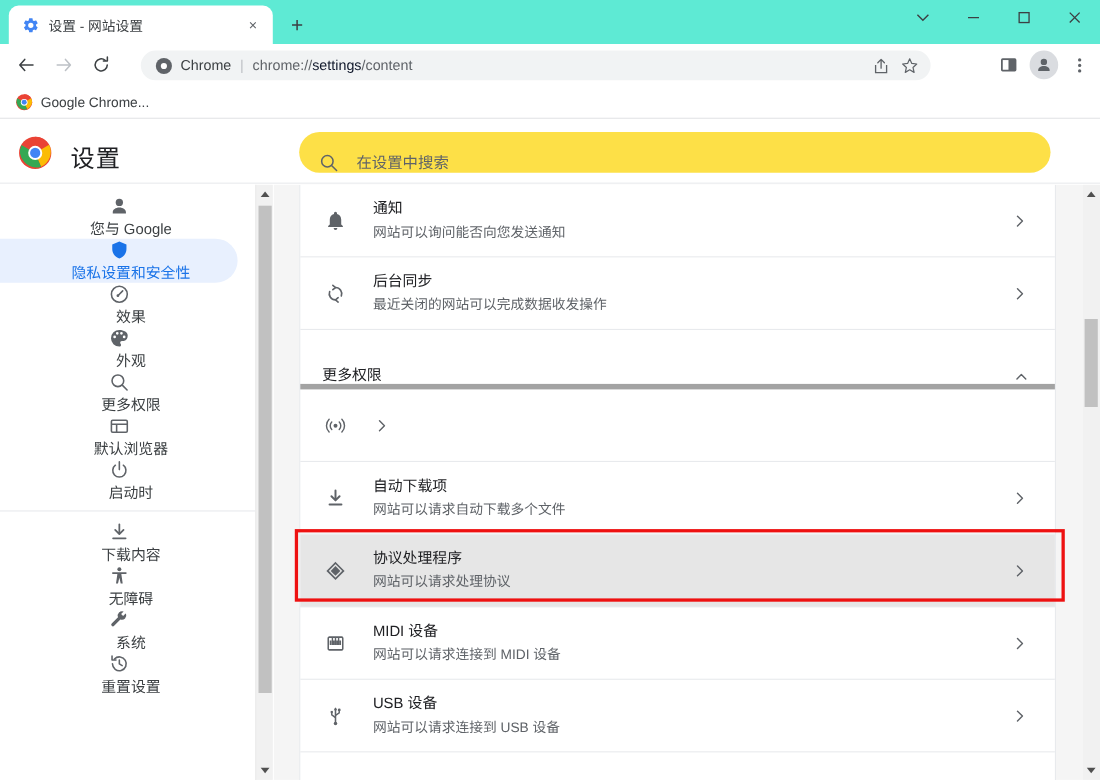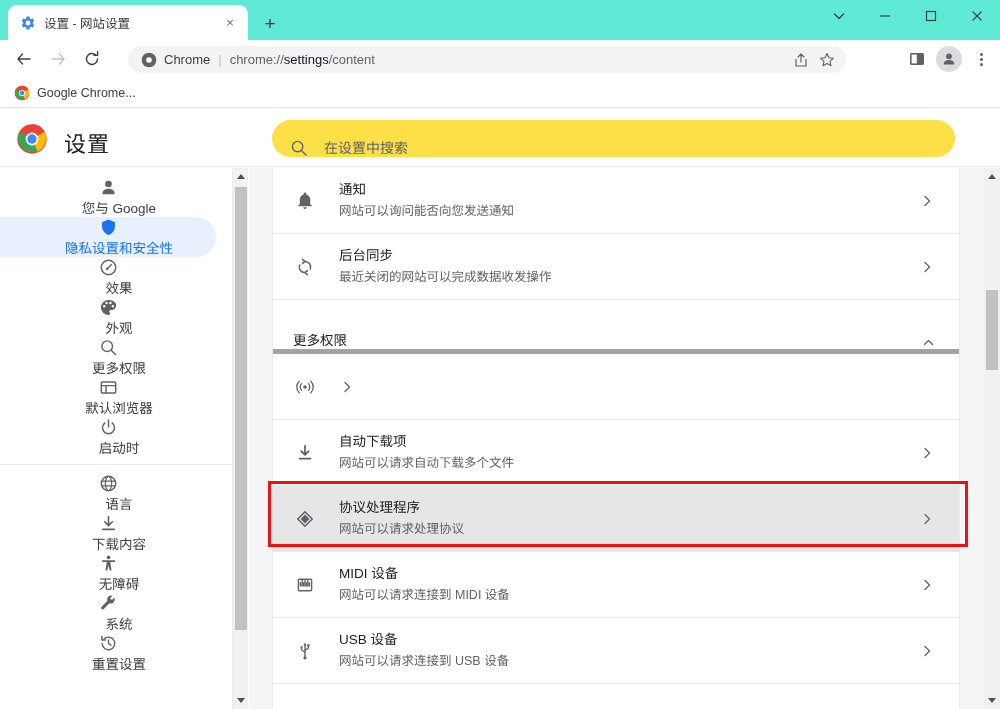--- a/index.html
+++ b/index.html
@@ -409,30 +409,20 @@
         <svg width="19" height="19" viewBox="0 0 20 20">
             <path d="M6.2 5.2a6.3 6.3 0 1 0 7.6 0" stroke="currentColor" stroke-width="1.5" fill="none" stroke-linecap="round"></path>
             <path d="M10 2 V9.4" stroke="currentColor" stroke-width="1.5" stroke-linecap="round"></path>
           </svg>
       </span>
       <span class="nav-label">启动时</span>
     </div>
 
     <div class="nav-divider"></div>
 
-    <div class="nav-item">
-      <span class="nav-ico">
-        <svg width="19" height="19" viewBox="0 0 20 20">
-            <circle cx="10" cy="10" r="7.6" stroke="currentColor" stroke-width="1.5" fill="none"></circle>
-            <ellipse cx="10" cy="10" rx="3.3" ry="7.6" stroke="currentColor" stroke-width="1.3" fill="none"></ellipse>
-            <path d="M2.7 7.6 H17.3 M2.7 12.4 H17.3" stroke="currentColor" stroke-width="1.3"></path>
-          </svg>
-      </span>
-      <span class="nav-label">语言</span>
-    </div>
 
     <div class="nav-item">
       <span class="nav-ico">
         <svg width="19" height="19" viewBox="0 0 20 20">
             <path d="M10 2.8 V11.8 M6 8.2 L10 12.2 L14 8.2" stroke="currentColor" stroke-width="1.7" fill="none" stroke-linecap="round" stroke-linejoin="round"></path>
             <path d="M4 16.2 H16" stroke="currentColor" stroke-width="1.7" stroke-linecap="round"></path>
           </svg>
       </span>
       <span class="nav-label">下载内容</span>
     </div>

